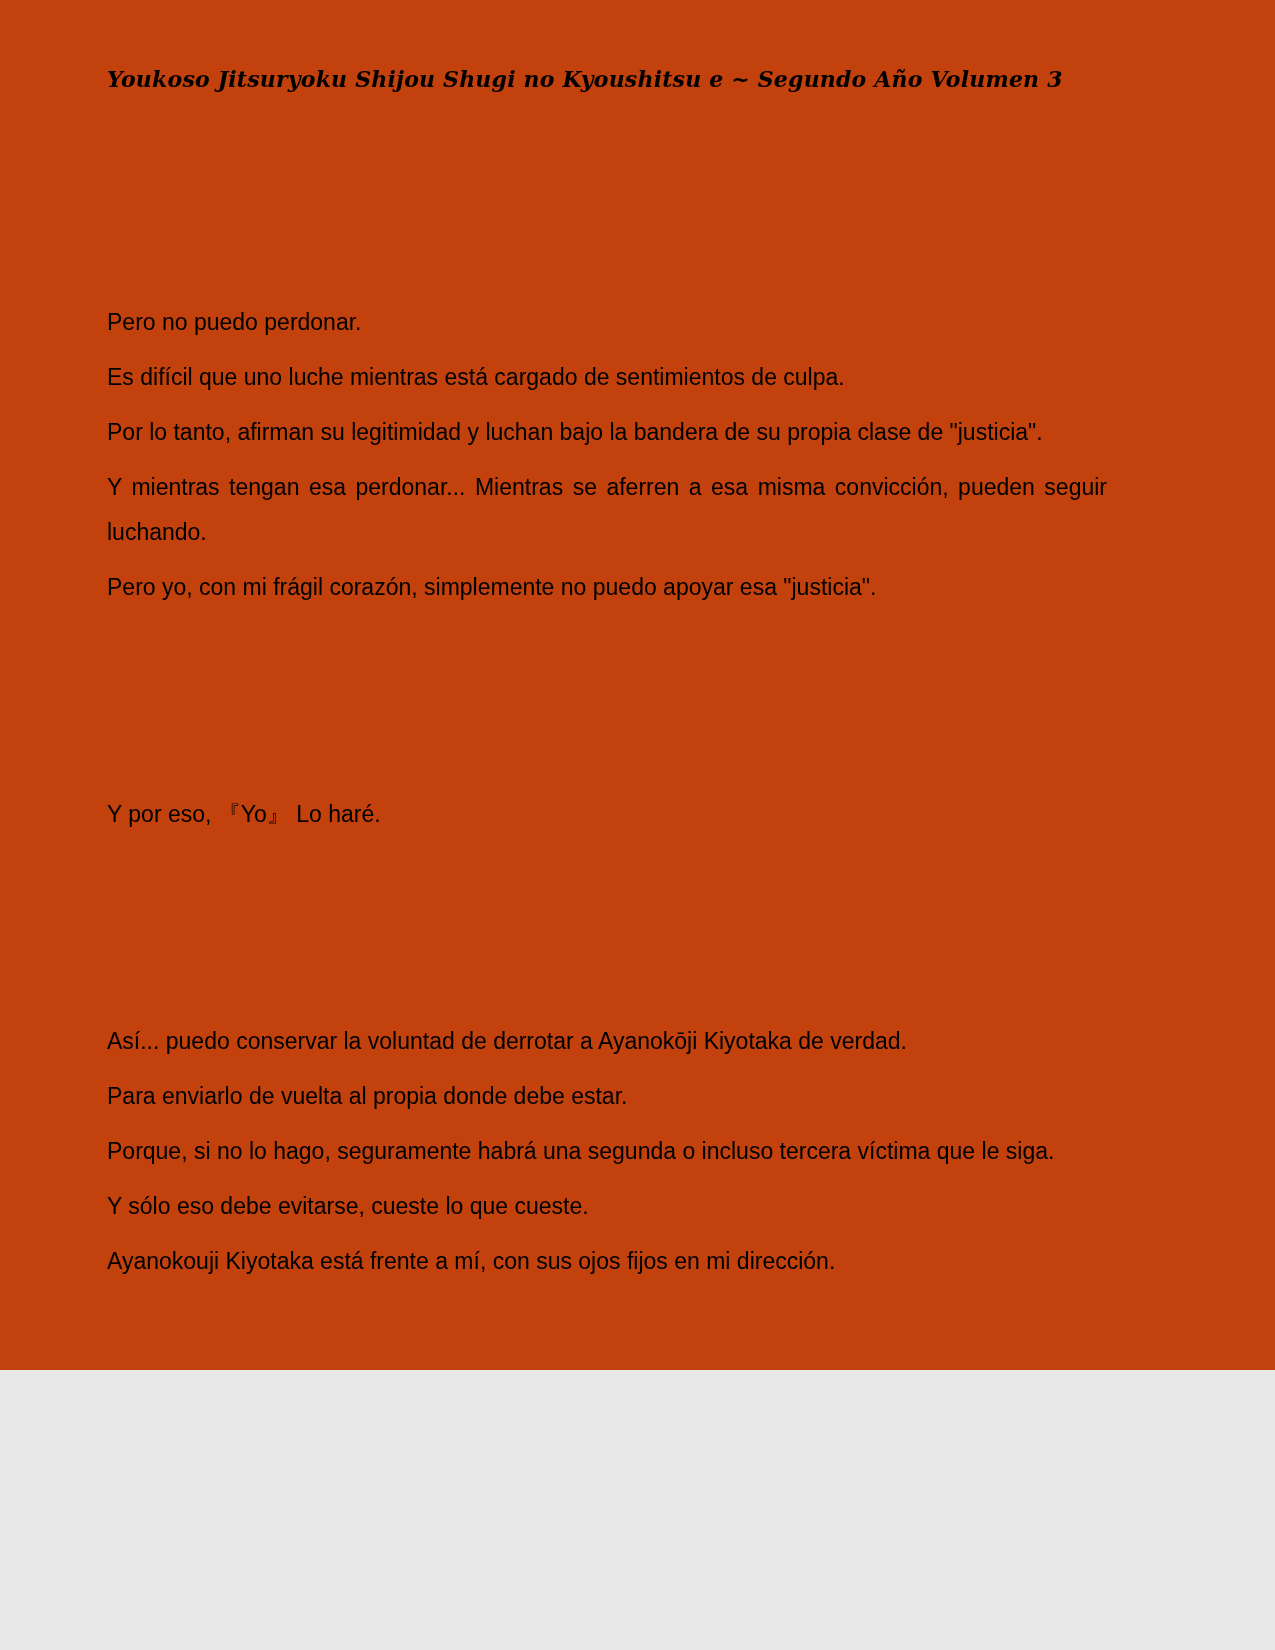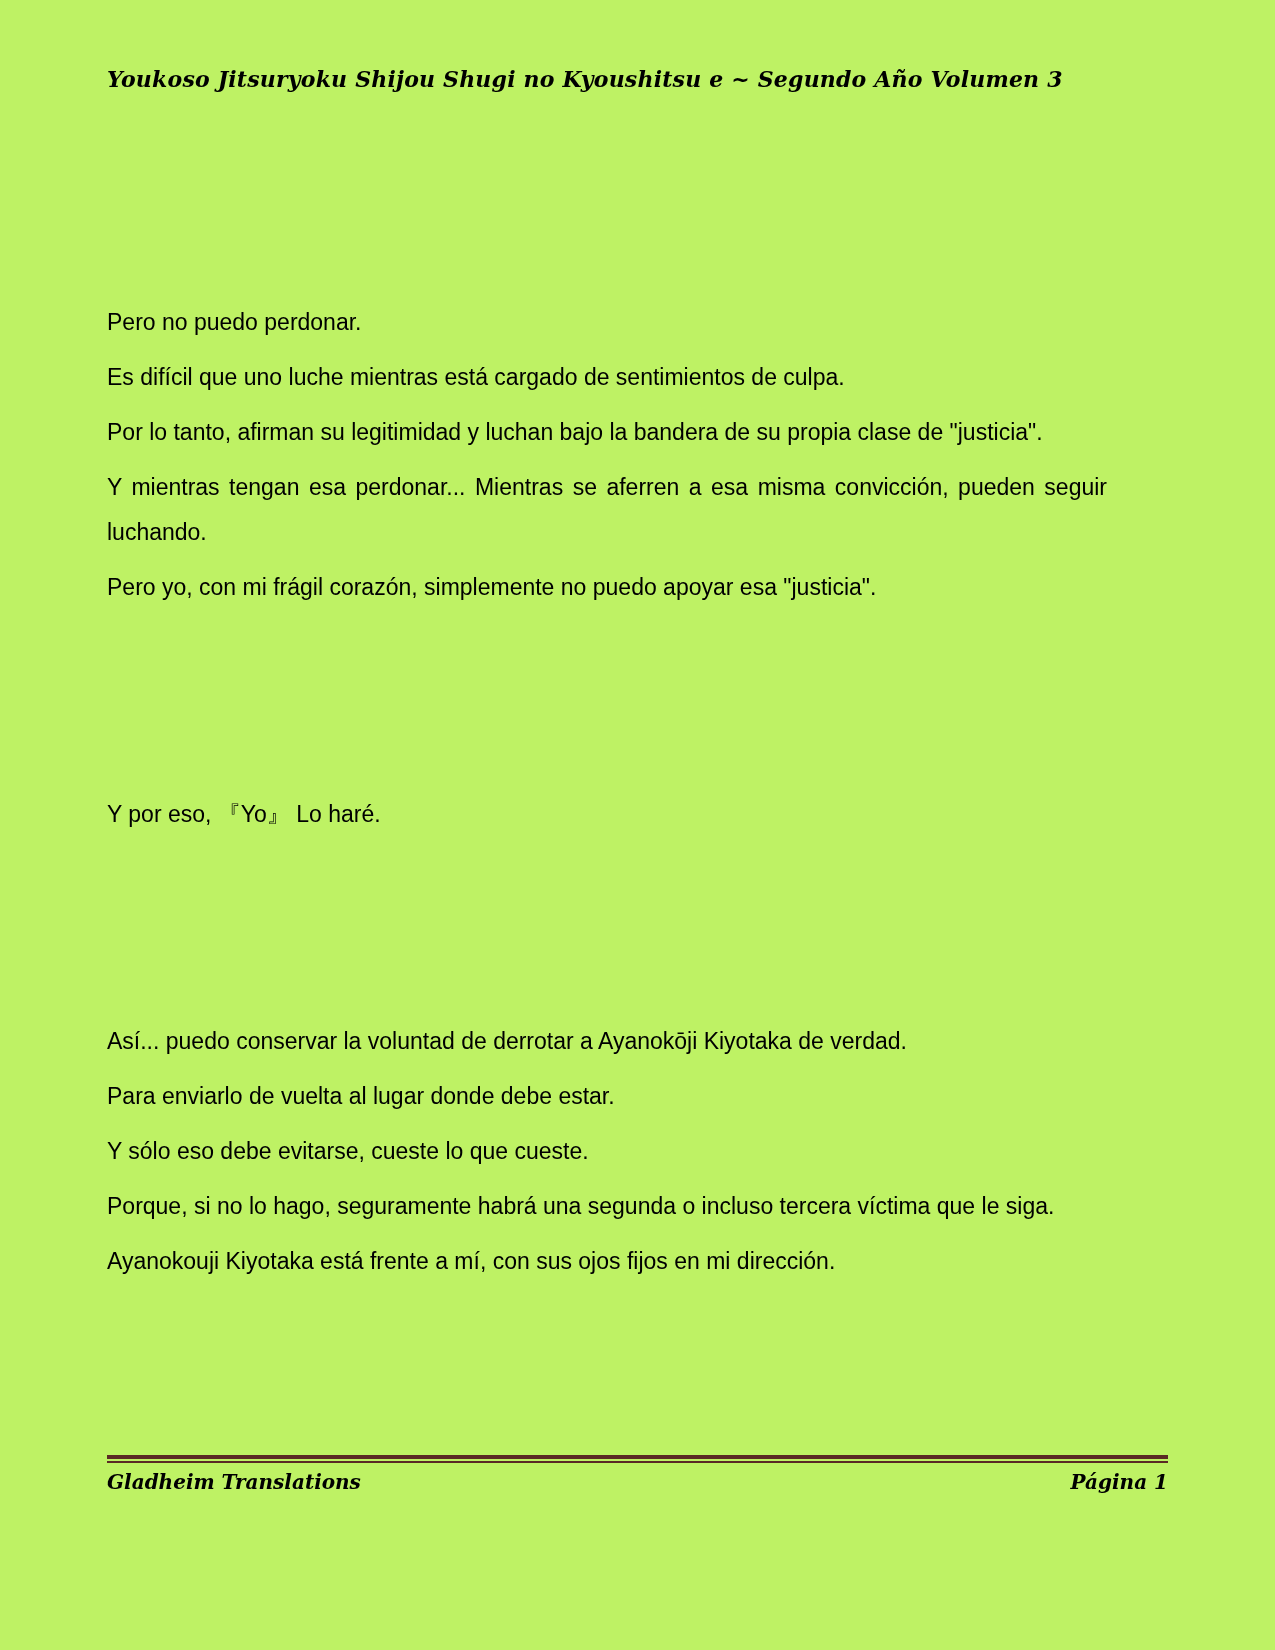--- a/index.html
+++ b/index.html
@@ -3,23 +3,23 @@
 <meta charset="utf-8">
 <style>
   html, body {
     margin: 0;
     padding: 0;
     background: #e8e8e8;
   }
   .page {
     position: relative;
     width: 1275px;
-    height: 1650px;
+    height: 1370px;
     margin: 0 auto;
-    background: #bef264;
+    background: #c2410c;
     color: #000000;
     font-family: "Liberation Sans", sans-serif;
     overflow: hidden;
   }
   .doc-header {
     position: absolute;
     left: 107px;
     top: 66px;
     width: 1061px;
     font-family: "DejaVu Serif", serif;
@@ -77,23 +77,23 @@
   <div class="doc-header">Youkoso Jitsuryoku Shijou Shugi no Kyoushitsu e ~ Segundo Año Volumen 3</div>
 
   <div class="doc-body">
     <p>Pero no puedo perdonar.</p>
     <p>Es difícil que uno luche mientras está cargado de sentimientos de culpa.</p>
     <p>Por lo tanto, afirman su legitimidad y luchan bajo la bandera de su propia clase de "justicia".</p>
     <p class="justify">Y mientras tengan esa perdonar... Mientras se aferren a esa misma convicción, pueden seguir luchando.</p>
     <p>Pero yo, con mi frágil corazón, simplemente no puedo apoyar esa "justicia".</p>
     <p class="gap-before">Y por eso, 『Yo』 Lo haré.</p>
     <p class="gap-before">Así... puedo conservar la voluntad de derrotar a Ayanokōji Kiyotaka de verdad.</p>
-    <p>Para enviarlo de vuelta al lugar donde debe estar.</p>
+    <p>Para enviarlo de vuelta al propia donde debe estar.</p>
+    <p>Porque, si no lo hago, seguramente habrá una segunda o incluso tercera víctima que le siga.</p>
     <p>Y sólo eso debe evitarse, cueste lo que cueste.</p>
-    <p>Porque, si no lo hago, seguramente habrá una segunda o incluso tercera víctima que le siga.</p>
     <p>Ayanokouji Kiyotaka está frente a mí, con sus ojos fijos en mi dirección.</p>
   </div>
 
   <div class="footer-rule"></div>
 
   <div class="doc-footer">
     <span>Gladheim Translations</span>
     <span>Página 1</span>
   </div>
 

